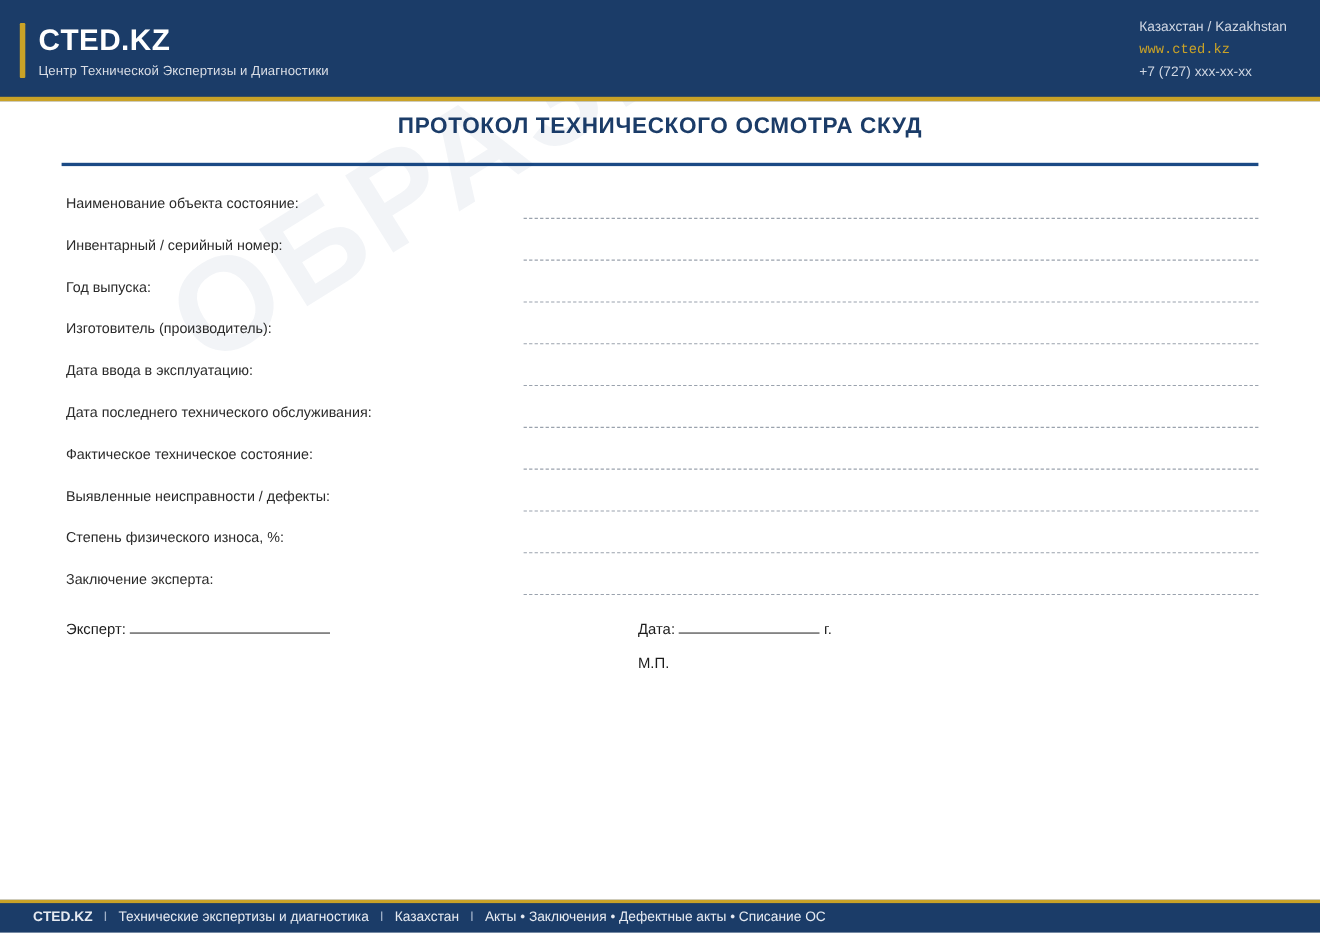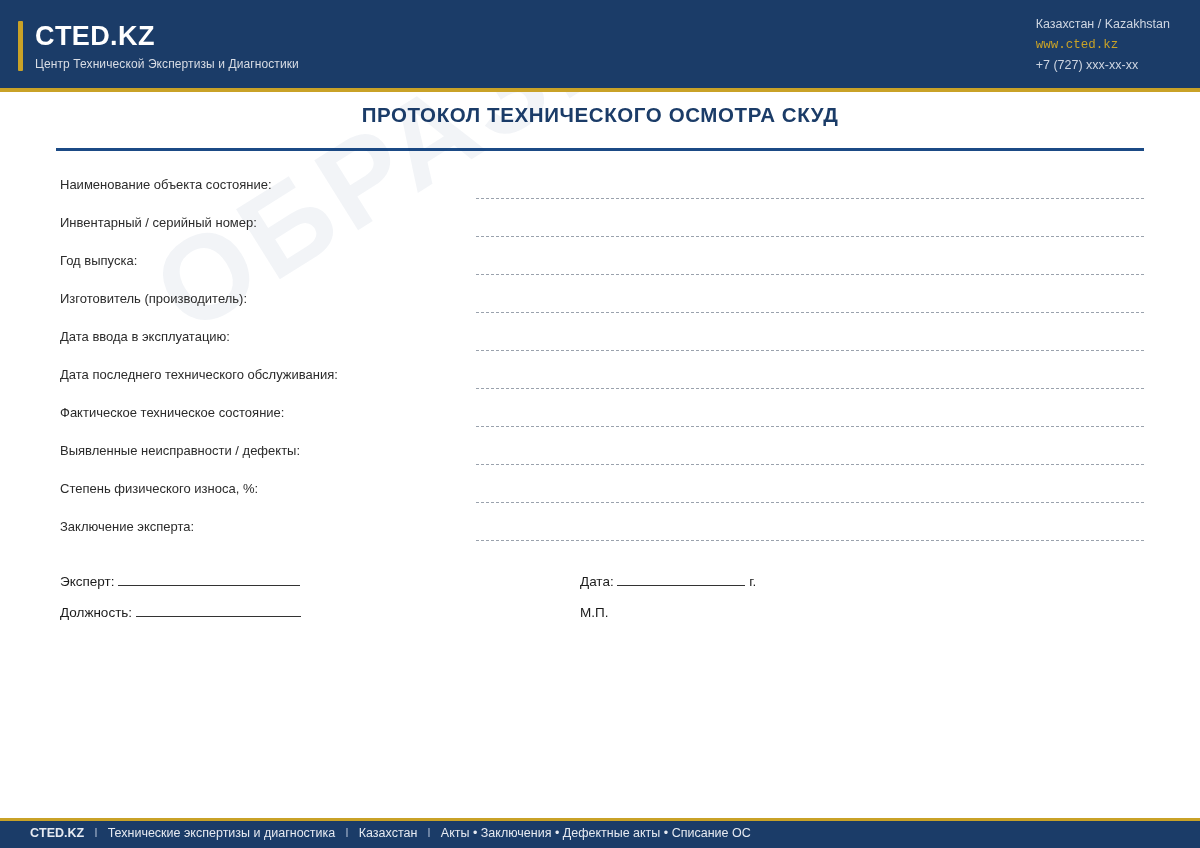--- a/index.html
+++ b/index.html
@@ -137,21 +137,21 @@
     padding-left: 4px;
   }
   .field-line {
     flex: 1 1 auto;
     border-bottom: 1px dashed #9aa2ad;
     height: 26px;
   }
 
   .signatures {
     display: flex;
-    margin-top: 33px;
+    margin-top: 23px;
     padding-left: 4px;
   }
   .sig-left {
     width: 520px;
     flex: 0 0 520px;
   }
   .sig-right {
     flex: 1 1 auto;
   }
   .sig-line {
@@ -274,24 +274,20 @@
     </div>
 
   </div>
 
   <div class="signatures">
     <div class="sig-left">
       <div class="sig-line">
         <span>Эксперт:</span>
         <span class="rule rule-expert"></span>
       </div>
-      <div class="sig-line">
-        <span>Должность:</span>
-        <span class="rule rule-position"></span>
-      </div>
     </div>
     <div class="sig-right">
       <div class="sig-line">
         <span>Дата:</span>
         <span class="rule rule-date"></span>
         <span>г.</span>
       </div>
       <div class="sig-line">
         <span>М.П.</span>
       </div>

